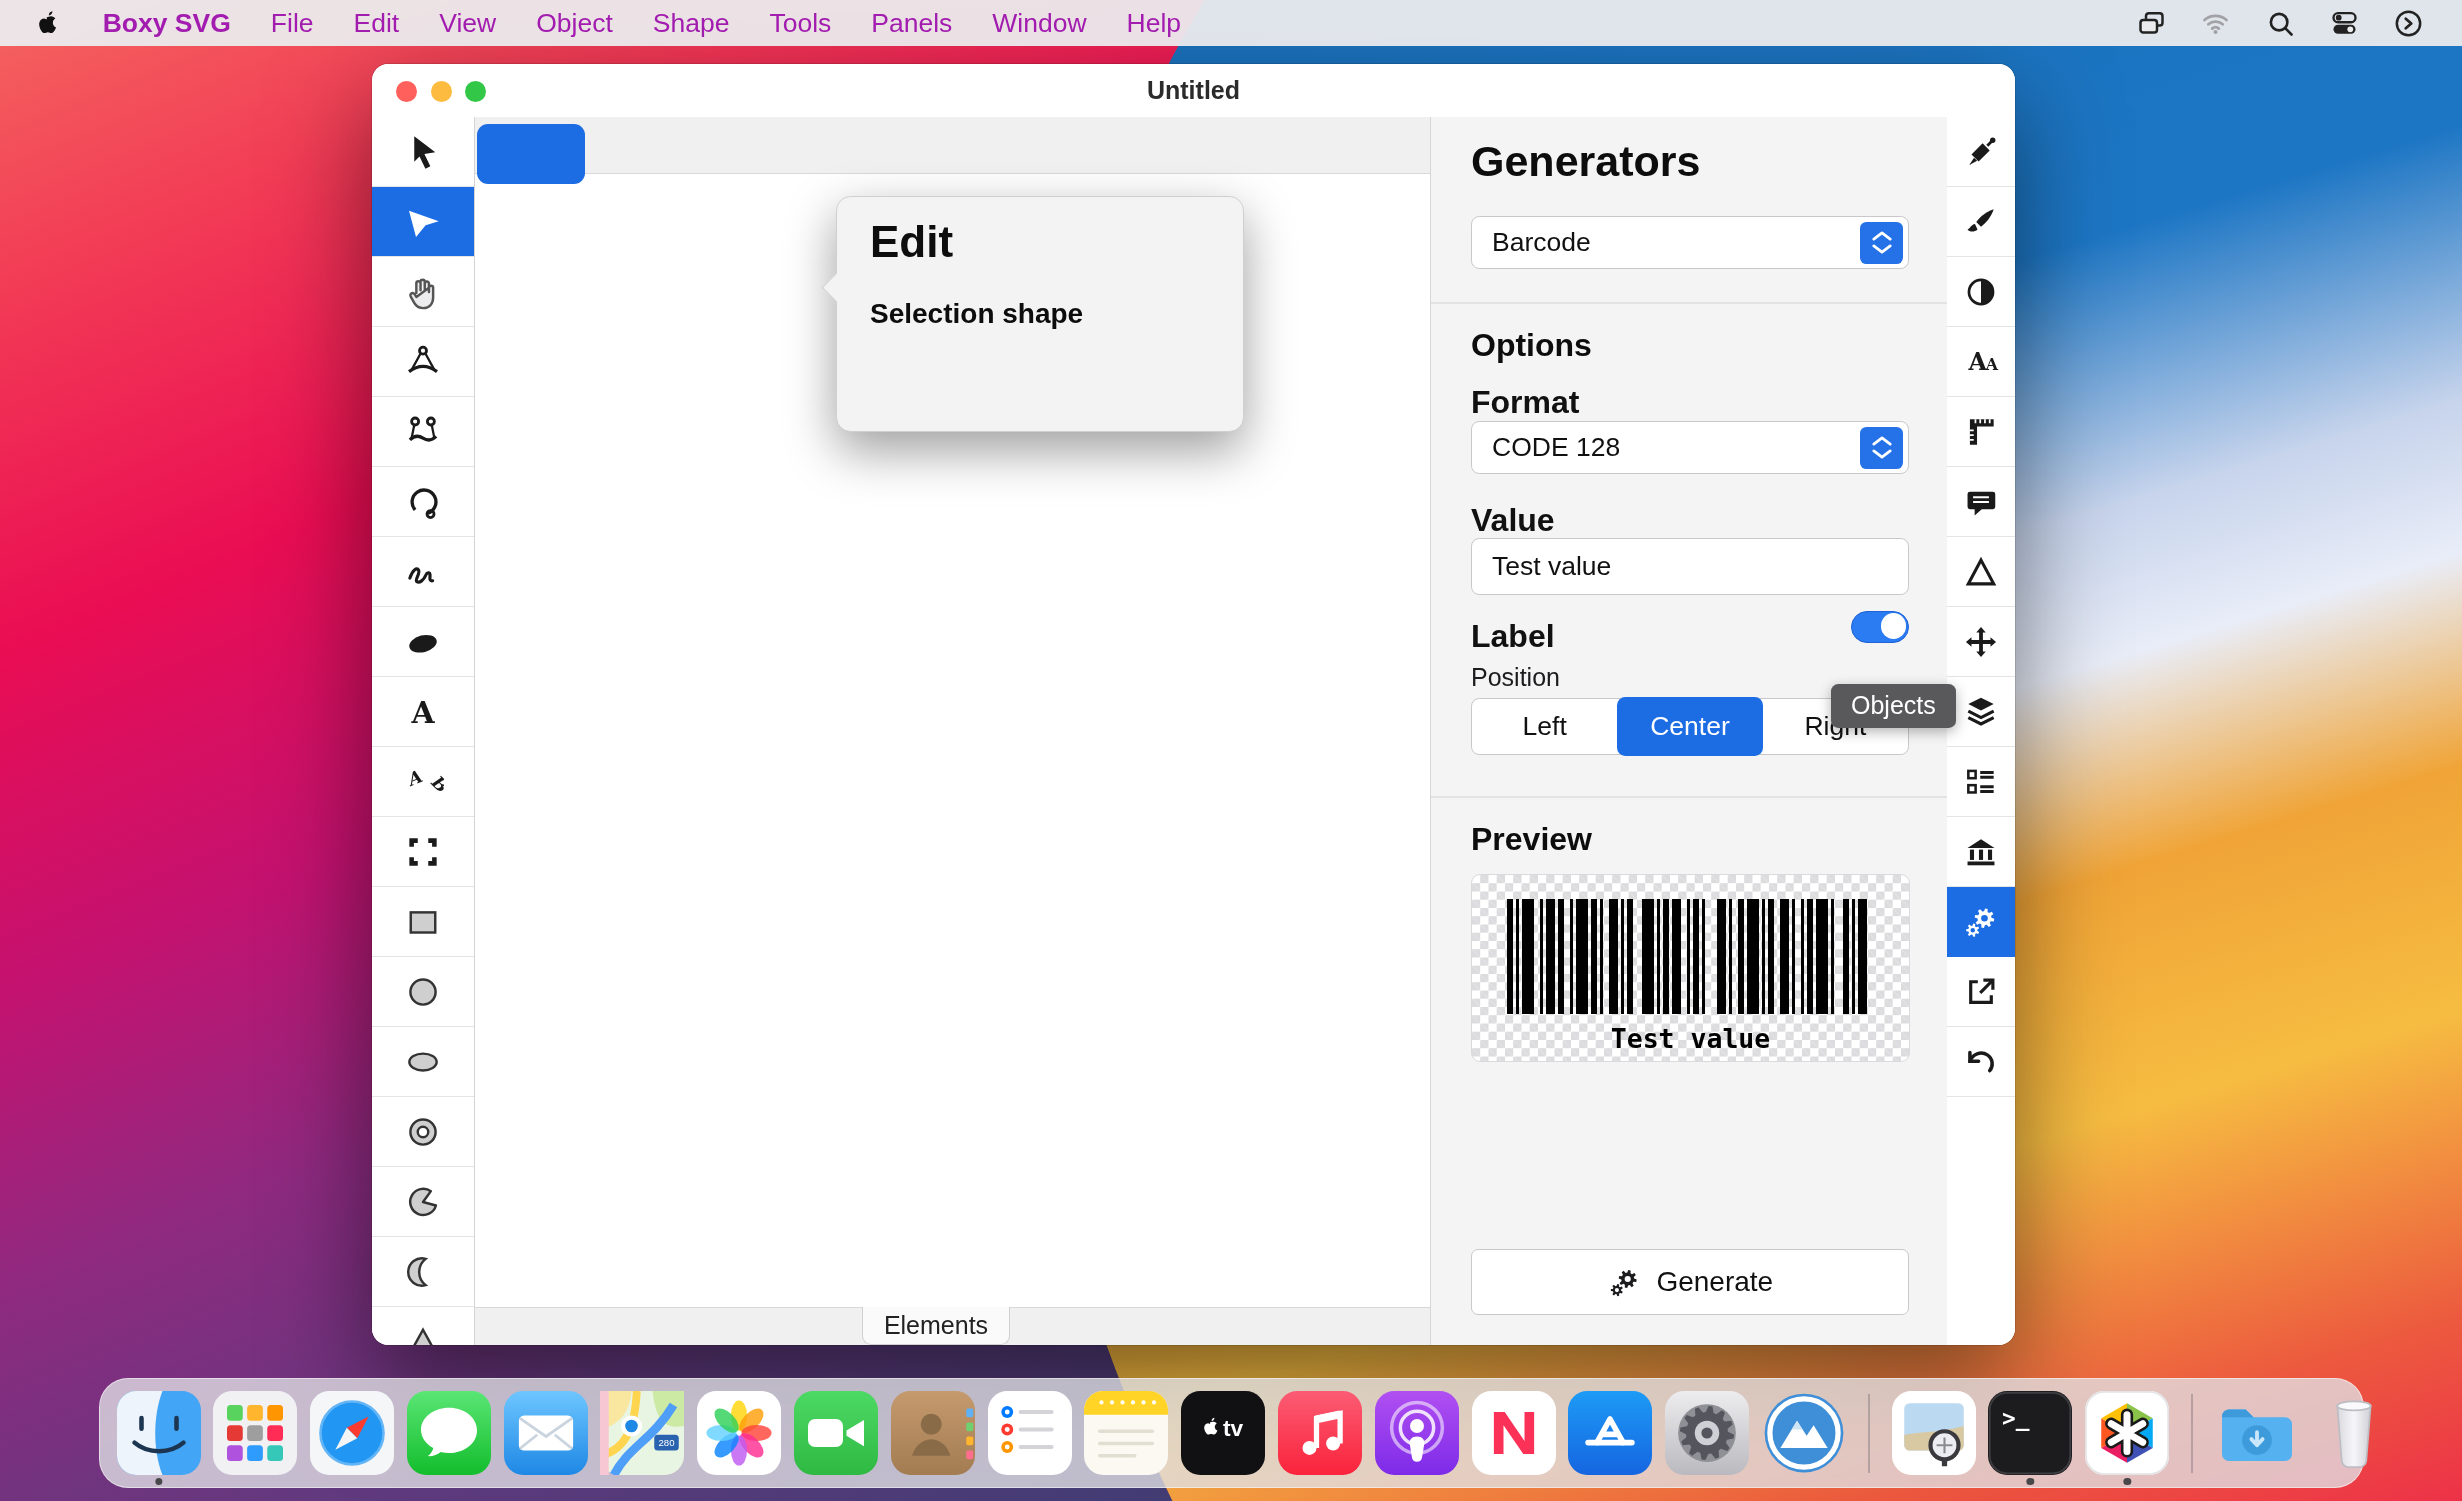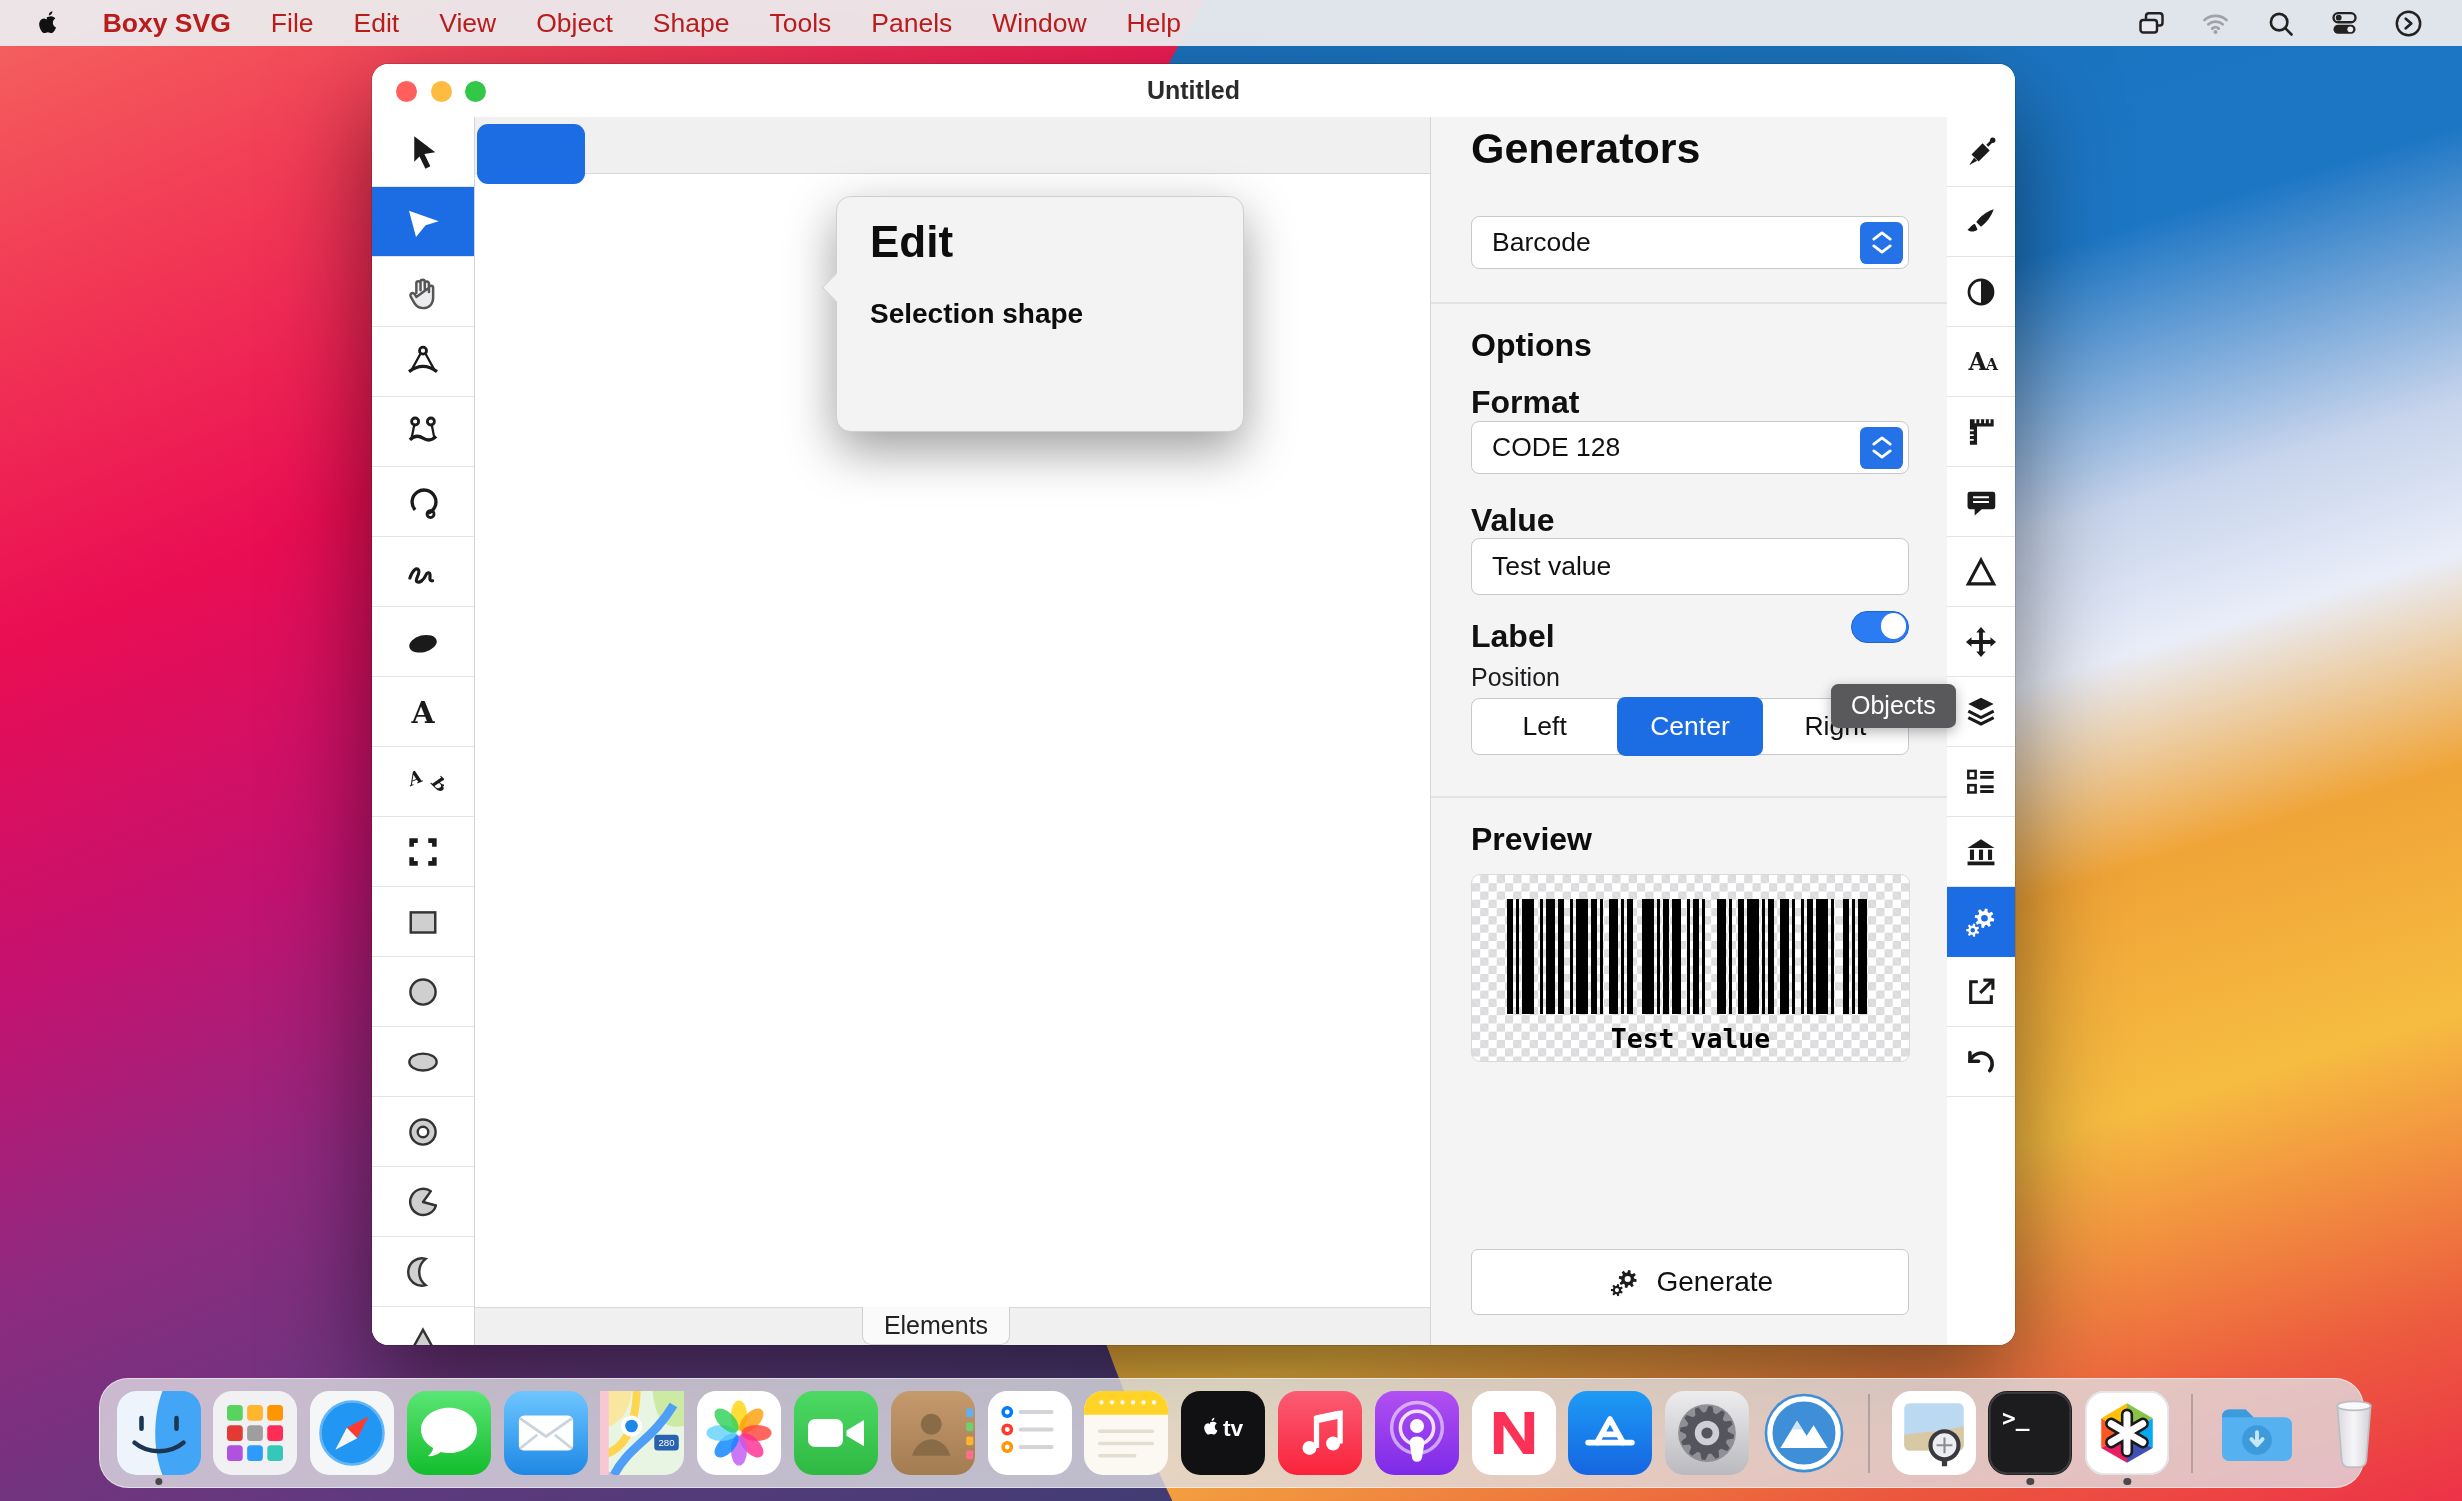--- a/index.html
+++ b/index.html
@@ -9,21 +9,21 @@
   
   .wallpaper { position:absolute; inset:0; overflow:hidden;
     background:linear-gradient(158deg,#f4655f 0%,#f23a55 12%,#ea0d53 26%,#c31270 40%,#8e2a80 52%,#5f3a7e 66%,#3c3e72 82%,#283a62 100%); }
   .wallpaper .wp-band { position:absolute; left:41%; top:-32%; width:92%; height:175%;
     background:linear-gradient(172deg,#5ea1d8 0%,#1a72bd 14%,#1d76c4 30%,#c7d4ec 39%,#e9edf8 44%,#f0a437 51%,#f6bc41 59%,#ec5a3e 69%,#ee1150 80%,#d40d67 91%,#c01377 100%);
     border-radius:46% 0 0 44% / 52% 0 0 50%; transform:rotate(-9deg); }
 
   
   .menubar { position:absolute; top:0; left:0; right:0; height:46px; z-index:40;
     background:rgba(235,235,237,.95); display:flex; align-items:center; padding:0 25.6px;
-    font-size:26.5px; color:#b91c1c; }
+    font-size:26.5px; color:#a21caf; }
   .mb-apple { width:37px; height:37px; display:flex; align-items:center; margin:0 14.6px 0 5.5px; }
   .mb-apple svg { width:31px; height:31px; }
   .mb-app { font-weight:bold; padding:0 20px; }
   .mb-item { padding:0 20px; }
   .mb-status { margin-left:auto; display:flex; align-items:center; gap:27.4px; padding-right:9.1px; }
   .mb-status .st-ic { width:37px; height:37px; display:flex; align-items:center; justify-content:center; }
   .mb-status svg { width:33px; height:33px; }
 
   
   .window { position:absolute; left:372px; top:64px; width:1643px; height:1281px;
@@ -51,21 +51,21 @@
   .blue-tab { position:absolute; left:1.8px; top:7.3px; width:108px; height:60px;
     background:#1c6ce3; border-radius:11px; }
   .canvas-bottombar { position:absolute; left:0; right:0; bottom:0; height:38px;
     background:#f0f0f1; border-top:0.9px solid #d8d8da; }
   .elements-tab { position:absolute; left:387px; top:-0.9px; width:148px; height:38px;
     background:#fafafa; border:0.9px solid #cfcfcf; border-top:none; border-radius:0 0 9.1px 9.1px;
     display:flex; align-items:center; justify-content:center; font-size:25px; color:#222; }
 
   
   .panel { width:517px; flex:none; background:#f4f4f5; border-left:0.9px solid #d6d6d8; position:relative; }
-  .p-h1 { position:absolute; left:40px; top:7px; font-size:43px; font-weight:bold; color:#0d0d0d; }
+  .p-h1 { position:absolute; left:40px; top:20px; font-size:43px; font-weight:bold; color:#0d0d0d; }
   .selectbox { position:absolute; left:40px; right:38px; height:53px; background:#fff;
     border:0.9px solid #c8c8cc; border-radius:8.2px; display:flex; align-items:center;
     padding-left:20px; font-size:26.5px; color:#111; }
   .stepper { position:absolute; right:4.6px; top:4.6px; width:43px; height:42px; background:#2572e8;
     border-radius:6.4px; display:flex; flex-direction:column; align-items:center; justify-content:center; gap:2.7px; }
   .stepper svg { width:20px; height:10px; }
   .p-divider { position:absolute; left:0; right:0; height:1.8px; background:#e3e3e5; }
   .p-h2 { position:absolute; left:40px; font-size:32px; font-weight:bold; color:#0d0d0d; }
   .p-label { position:absolute; left:40px; font-size:32px; font-weight:bold; color:#111; }
   .p-sublabel { position:absolute; left:40px; font-size:25px; color:#1c1c1e; }

